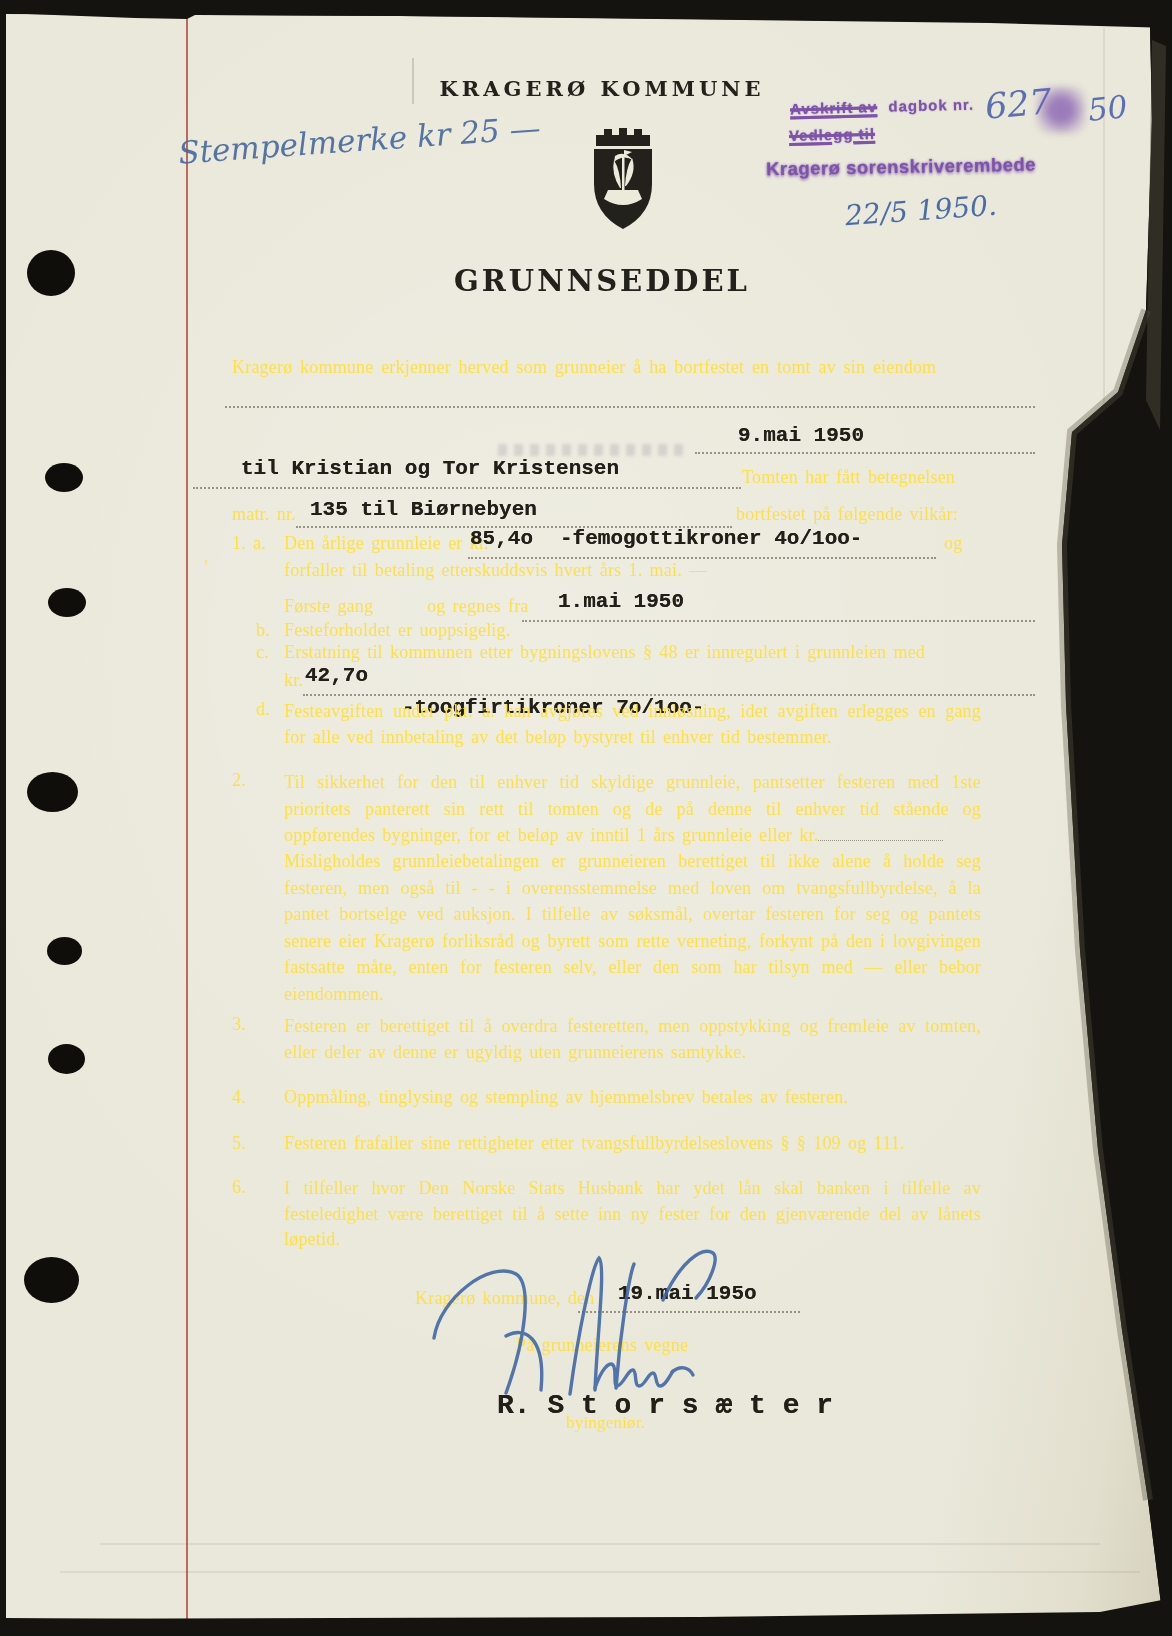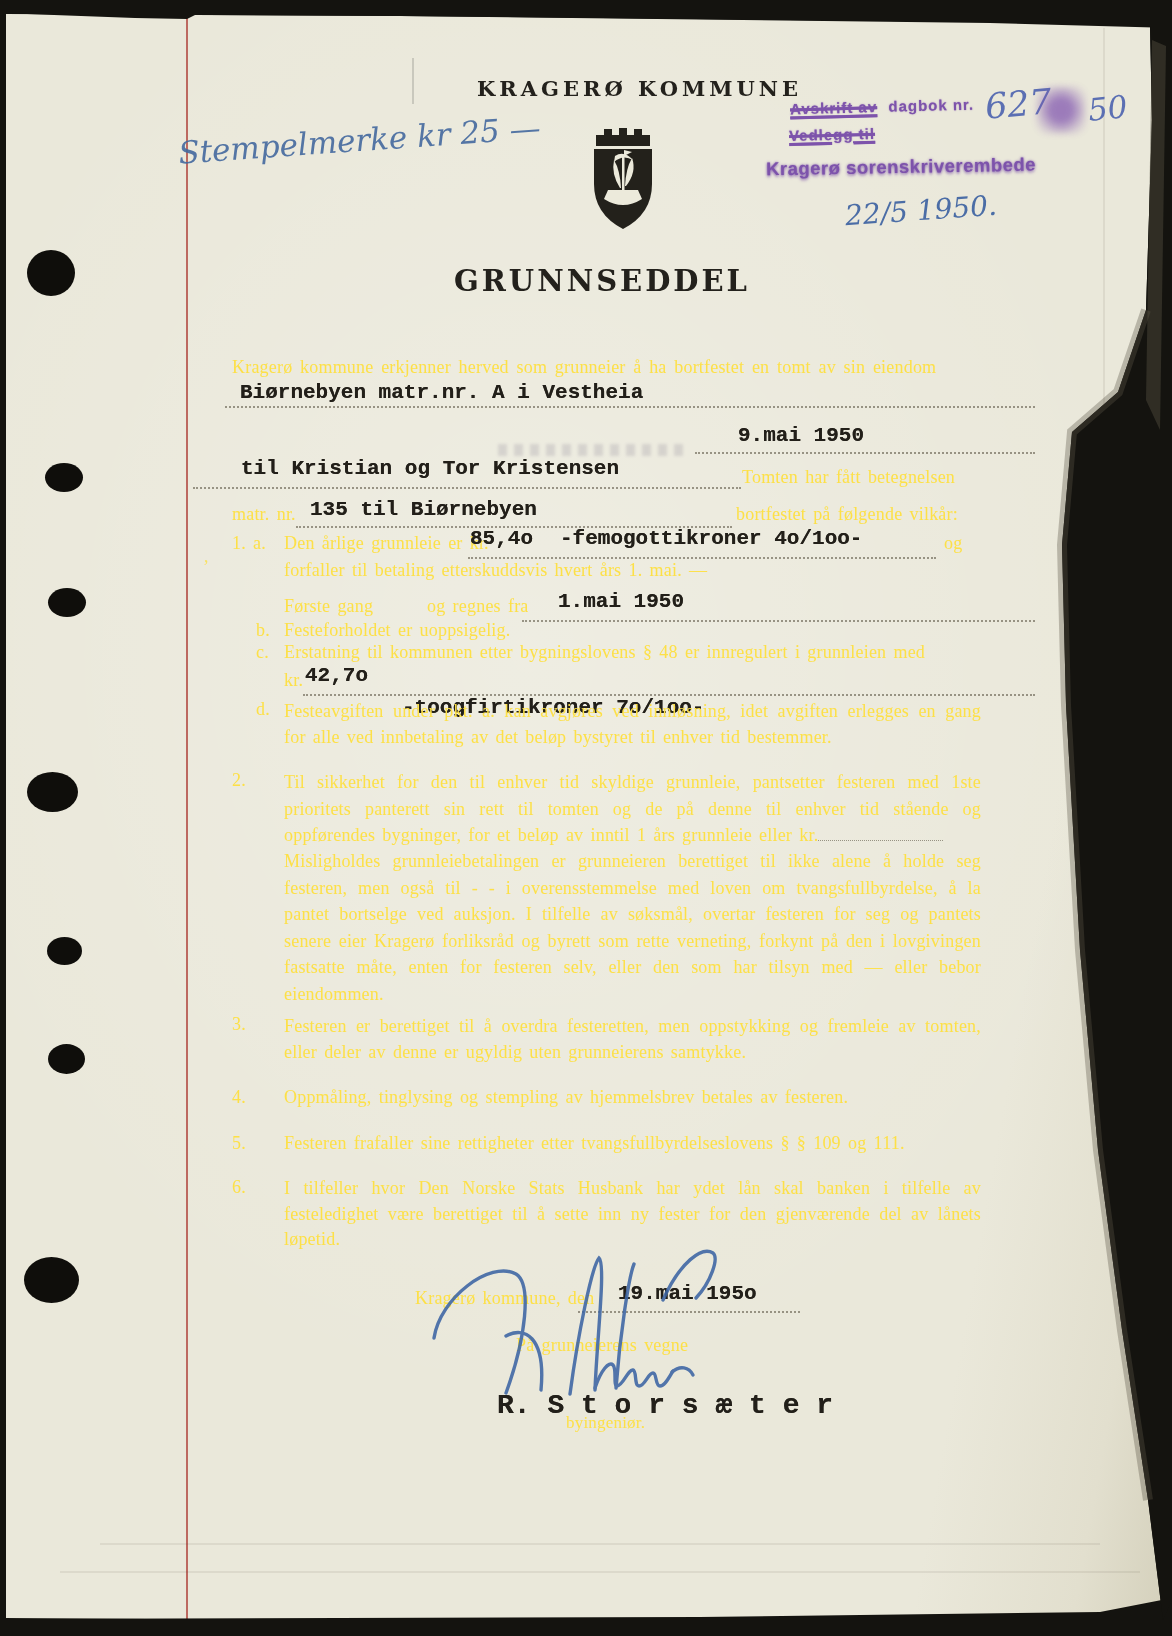--- a/index.html
+++ b/index.html
@@ -40,21 +40,21 @@
     <div class="hole" style="left:47px;top:937px;width:35px;height:28px;"></div>
     <div class="hole" style="left:48px;top:1044px;width:37px;height:30px;"></div>
     <div class="hole" style="left:24px;top:1257px;width:55px;height:46px;"></div>
 
     <div class="crease" style="left:100px;top:1543px;width:1000px;height:2px;"></div>
     <div class="crease" style="left:60px;top:1571px;width:1080px;height:2px;"></div>
     <div class="crease" style="left:1103px;top:28px;width:2px;height:404px;"></div>
     <div class="shade" style="left:412px;top:58px;width:2px;height:46px;background:rgba(0,0,0,.14);"></div>
   </div>
 
-  <div class="abs title" style="left:402px;top:76px;width:400px;text-align:right;font-size:21px;letter-spacing:4px;">KRAGERØ KOMMUNE</div>
+  <div class="abs title" style="left:402px;top:76px;width:400px;text-align:center;font-size:21px;letter-spacing:4px;">KRAGERØ KOMMUNE</div>
 
   <div class="abs hand" style="left:178px;top:122px;font-size:31px;transform:rotate(-4deg);opacity:.9;">Stempelmerke kr 25 —</div>
 
   <div class="abs" style="left:584px;top:122px;width:78px;height:112px;">
     <svg width="78" height="112" viewBox="0 0 78 112">
       <path d="M12 24 L12 13 L20 13 L20 7 L28 7 L28 13 L35 13 L35 6 L43 6 L43 13 L50 13 L50 7 L58 7 L58 13 L66 13 L66 24 Z" fill="#23211b"></path>
       <path d="M10 27 H68 V62 Q68 92 39 107 Q10 92 10 62 Z" fill="#23211b"></path>
       <path d="M20 77 Q39 89 58 77 L54 68 H24 Z" fill="#eceadb"></path>
       <rect x="38" y="34" width="2.5" height="36" fill="#eceadb"></rect>
       <path d="M36 66 Q27 52 30 38 Q36 48 37 66 Z" fill="#eceadb"></path>
@@ -73,21 +73,20 @@
   <div class="abs hand" style="left:1088px;top:90px;font-size:31px;color:#5b6fb3;transform:rotate(-6deg);">50</div>
   <div class="abs stamp struck" style="left:789px;top:126px;font-size:15px;letter-spacing:1px;transform:rotate(-1.5deg);">Vedlegg til</div>
   <div class="abs stamp" style="left:766px;top:156px;font-size:18.5px;letter-spacing:.5px;transform:rotate(-1deg);text-shadow:0 0 2.5px rgba(125,83,171,.9),0 2px 3px rgba(125,83,171,.55);">Kragerø sorenskriverembede</div>
   <div class="abs hand" style="left:845px;top:194px;font-size:28px;transform:rotate(-4deg);color:#4b6da6;">22/5 1950.</div>
 
   <div class="abs title" style="left:402px;top:264px;width:400px;text-align:center;font-size:29px;letter-spacing:3px;">GRUNNSEDDEL</div>
 
   <div class="abs serif" style="left:232px;top:356px;word-spacing:3px;">Kragerø kommune erkjenner herved som grunneier å ha bortfestet en tomt av sin eiendom</div>
 
   <div class="abs dots" style="left:225px;top:406px;width:810px;"></div>
-  <div class="abs typed" style="left:240px;top:381px;">Biørnebyen matr.nr. A i Vestheia</div>
 
   <div class="abs" style="left:498px;top:444px;width:190px;height:12px;background:repeating-linear-gradient(90deg,rgba(92,82,112,.4) 0 9px,transparent 9px 16px);filter:blur(1.5px);opacity:.4;"></div>
 
   <div class="abs dots" style="left:695px;top:452px;width:340px;"></div>
   <div class="abs typed" style="left:738px;top:424px;">9.mai 1950</div>
 
   <div class="abs dots" style="left:193px;top:487px;width:548px;"></div>
   <div class="abs typed" style="left:193px;top:457px;margin-left:48px;">til Kristian og Tor Kristensen</div>
   <div class="abs serif" style="left:742px;top:466px;">Tomten har fått betegnelsen</div>
 

